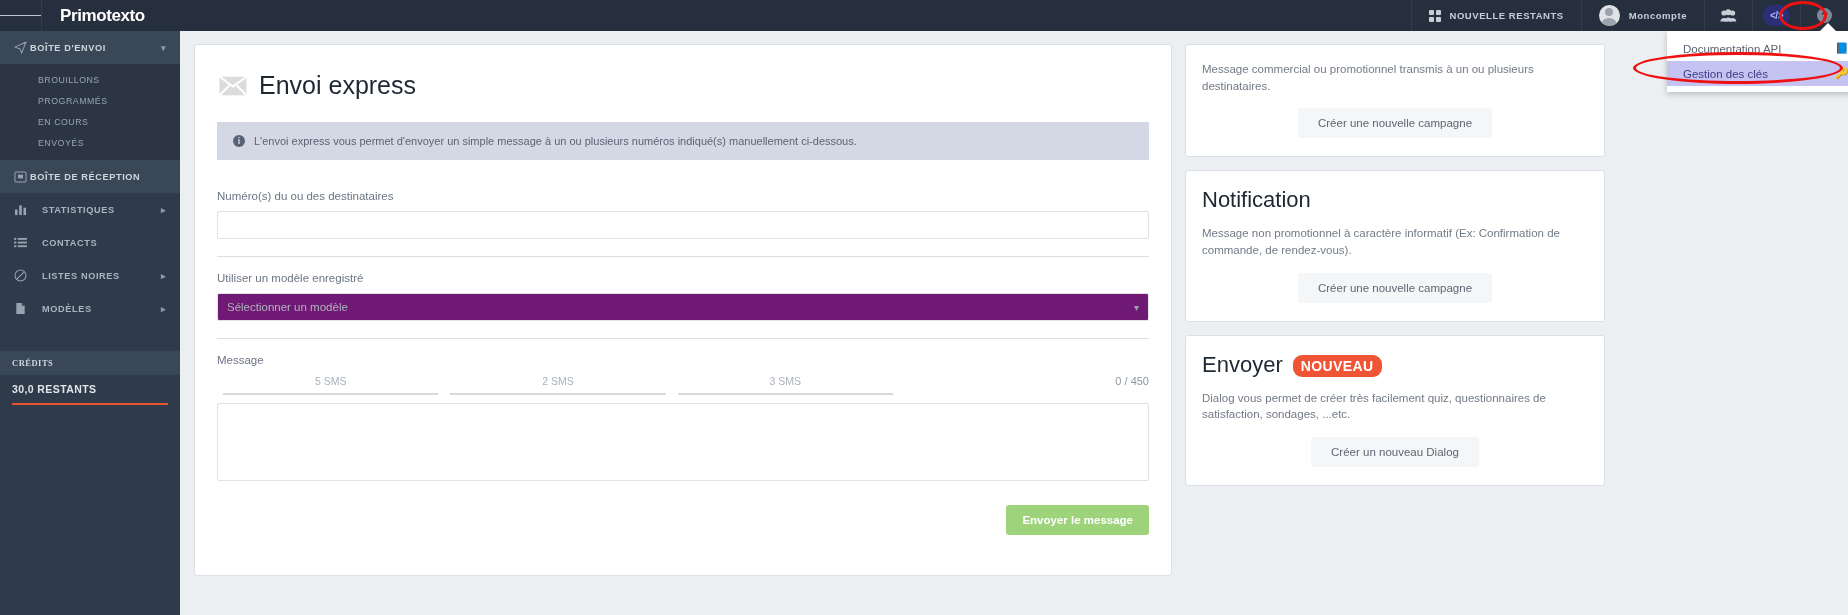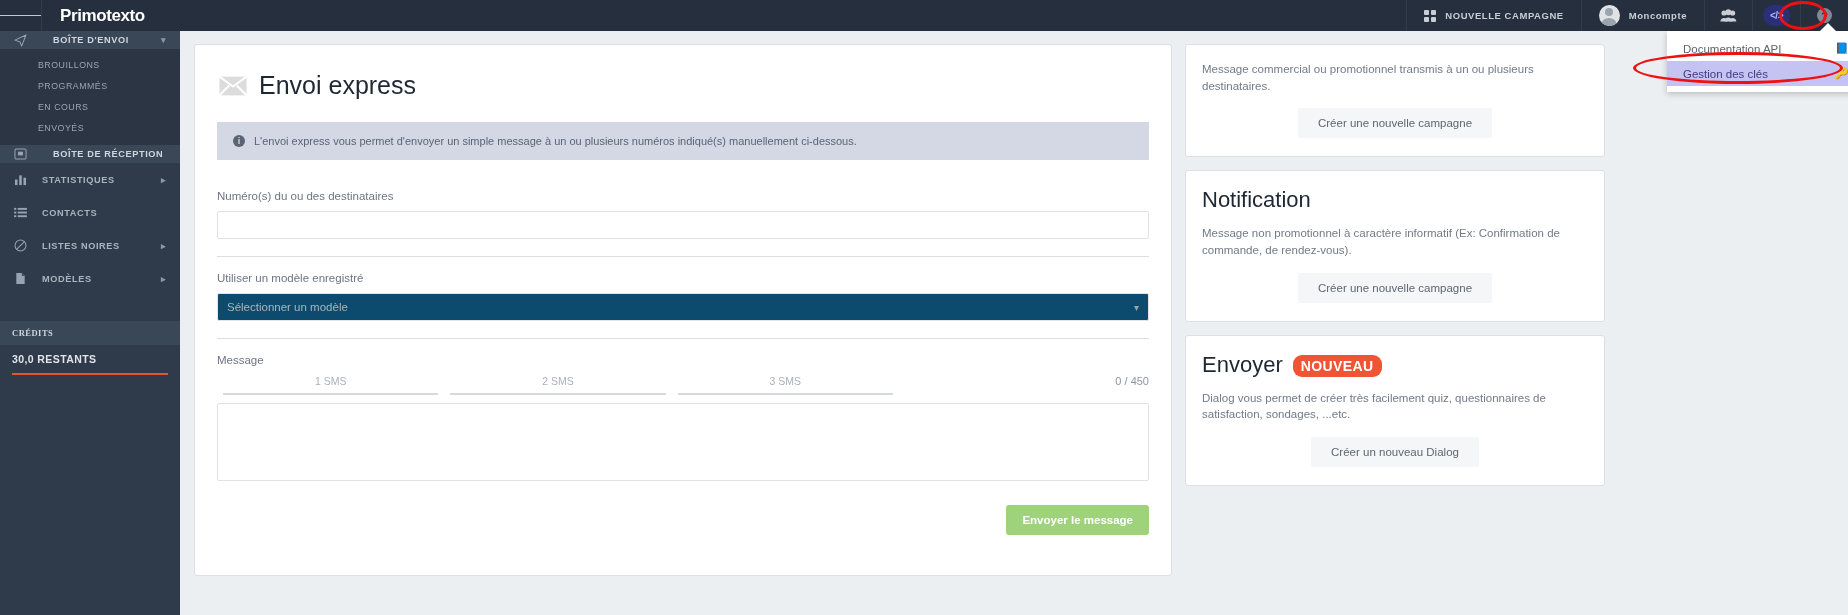--- a/index.html
+++ b/index.html
@@ -107,22 +107,22 @@
   .dd-item.active { background:#c5c3f2; color:#3f3b86;gap:8px; }
   .dd-item .dd-ic { font-size:11px; color:#3a3a5a; }
 
   
   .sidebar {
     position:absolute; top:31px; left:0;
     width:180px; height:584px;
     background:#2f3b4a;
   }
   .nav-group-head {
-    height:18px; display:flex; align-items:center;
-    padding-left:14px; gap:26px;
+    height:33px; display:flex; align-items:center;
+    padding-left:14px; gap:3px;
     background:#394757;
     color:#cfd6de; font-size:9.2px; font-weight:bold; letter-spacing:.6px;
     cursor:pointer; position:relative;
   }
   .nav-item {
     height:33px; display:flex; align-items:center;
     padding-left:14px; gap:15px;
     color:#aab4c0; font-size:9.2px; font-weight:bold; letter-spacing:.6px;
     cursor:pointer; position:relative;
   }
@@ -187,21 +187,21 @@
     width:100%; height:28px;
     border:1px solid #dfe2e6; border-radius:2px;
     background:#fff;
     font-size:12px; color:#3b4452;
     padding: 0 9px;
     outline:none;
   }
   .select-input {
     width:100%; height:28px;
     border:1px solid #e2e5e8; border-radius:2px;
-    background:#0c4a6e;
+    background:#701a75;
     font-size:11.5px; color:#aeb4bb;
     padding: 0 9px;
     display:flex; align-items:center; justify-content:space-between;
     cursor:pointer;
   }
   .select-input .chev { color:#9aa1a9; font-size:10px; }
   .divider { height:1px; background:#dbdfe3; margin: 17px 0 15px; }
 
   .sms-row {
     display:flex; align-items:flex-end; gap:0;
@@ -266,21 +266,21 @@
   <div class="brand">Primotexto</div>
   <div class="topbar-spacer"></div>
 
   <div class="tb-item bordered">
     <span class="grid-icon">
         <i></i>
         <i></i>
         <i></i>
         <i></i>
       </span>
-    <span>NOUVELLE CAMPAGNE</span>
+    <span>NOUVELLE RESTANTS</span>
   </div>
 
   <div class="tb-item bordered">
     <span class="avatar"></span>
     <span>Moncompte</span>
   </div>
 
   <div class="tb-icon-only">
     <svg width="17" height="13" viewBox="0 0 17 13">
       <circle cx="4" cy="4" r="2.6" fill="#c9ced6"></circle>
@@ -438,21 +438,21 @@
         <span class="chev">▾</span>
       </div>
     </div>
 
     <div class="divider"></div>
 
     <div class="field-label">Message</div>
 
     <div class="sms-row">
       <div class="sms-seg">
-        <div class="lbl">1 SMS</div>
+        <div class="lbl">5 SMS</div>
         <div class="bar"></div>
       </div>
       <div class="sms-seg">
         <div class="lbl">2 SMS</div>
         <div class="bar"></div>
       </div>
       <div class="sms-seg">
         <div class="lbl">3 SMS</div>
         <div class="bar"></div>
       </div>

